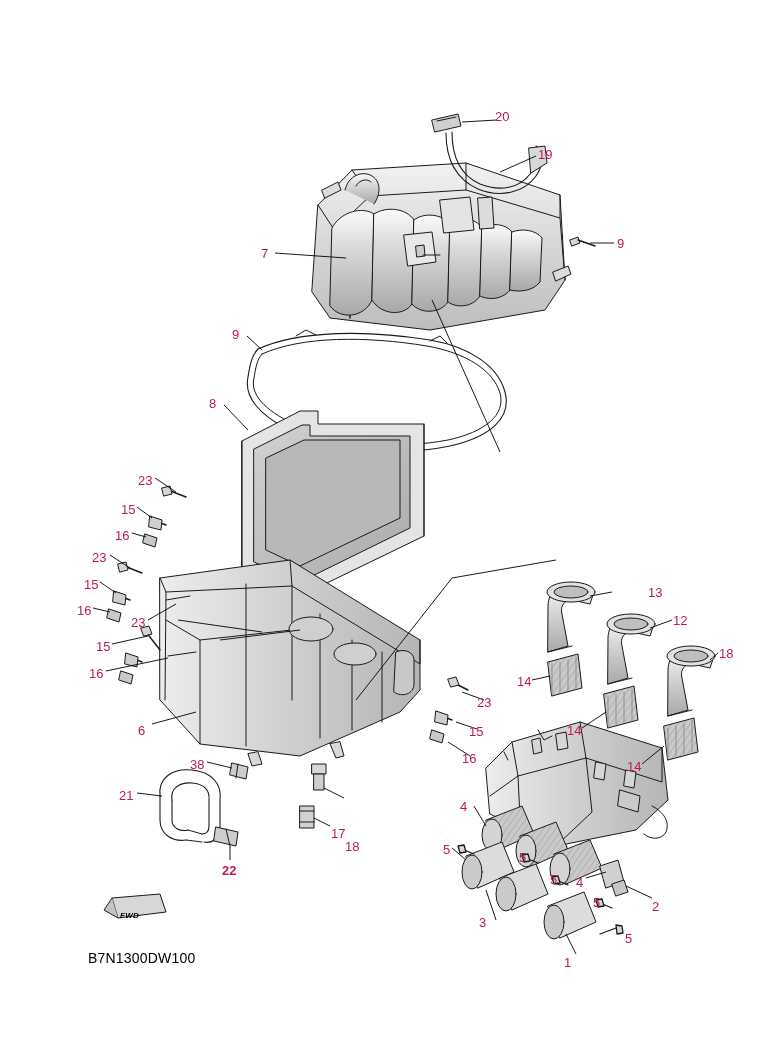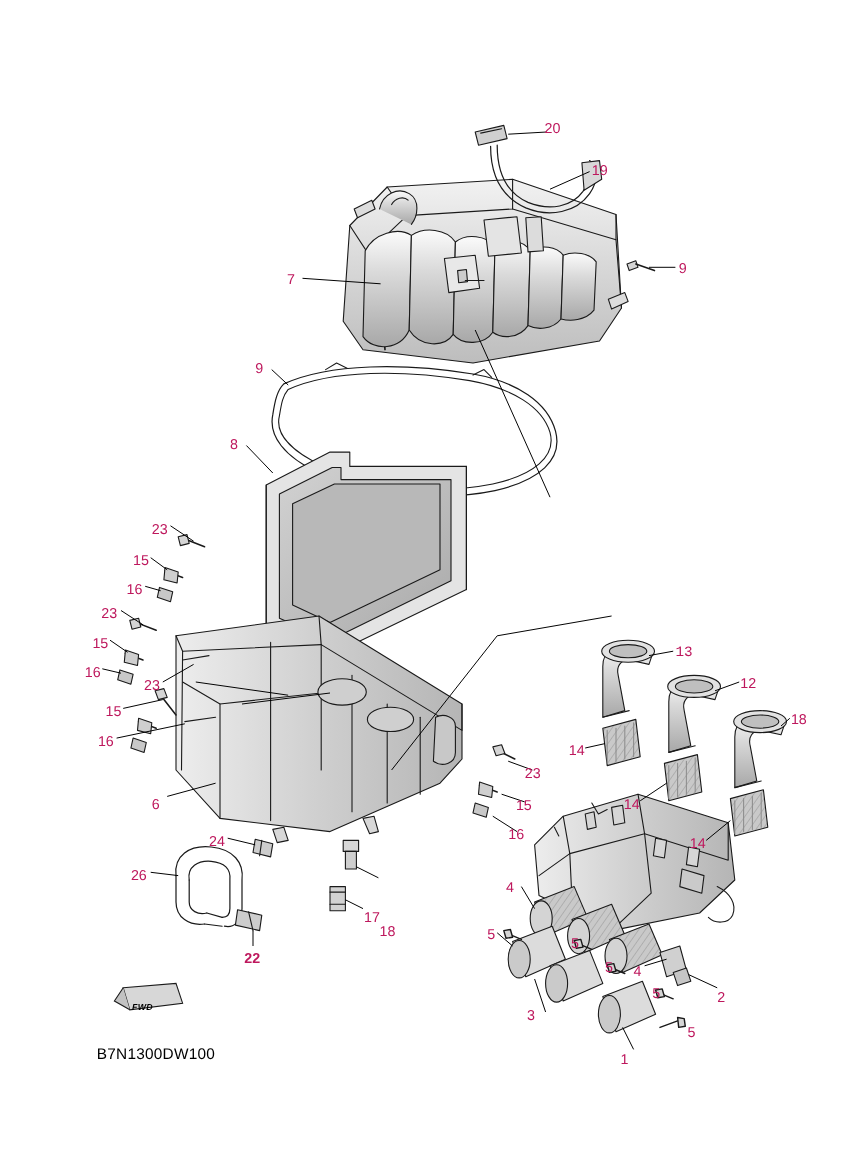--- a/index.html
+++ b/index.html
@@ -349,29 +349,29 @@
   <div class="callout" style="left:138px; top:474px;"><span>23</span></div>
   <div class="callout" style="left:121px; top:503px;"><span>15</span></div>
   <div class="callout" style="left:115px; top:529px;"><span>16</span></div>
   <div class="callout" style="left:92px; top:551px;"><span>23</span></div>
   <div class="callout" style="left:84px; top:578px;"><span>15</span></div>
   <div class="callout" style="left:77px; top:604px;"><span>16</span></div>
   <div class="callout" style="left:131px; top:616px;"><span>23</span></div>
   <div class="callout" style="left:96px; top:640px;"><span>15</span></div>
   <div class="callout" style="left:89px; top:667px;"><span>16</span></div>
   <div class="callout" style="left:138px; top:724px;"><span>6</span></div>
-  <div class="callout" style="left:190px; top:758px;"><span>24</span></div>
-  <div class="callout" style="left:119px; top:789px;"><span>26</span></div>
+  <div class="callout" style="left:190px; top:758px;"><span>38</span></div>
+  <div class="callout" style="left:119px; top:789px;"><span>21</span></div>
   <div class="callout" style="left:222px; top:864px;font-weight:bold;"><span>22</span></div>
   <div class="callout" style="left:345px; top:799px;margin-top:41px;"><span>18</span></div>
   <div class="callout" style="left:331px; top:827px;"><span>17</span></div>
   <div class="callout" style="left:477px; top:696px;"><span>23</span></div>
   <div class="callout" style="left:469px; top:725px;"><span>15</span></div>
   <div class="callout" style="left:462px; top:752px;"><span>16</span></div>
-  <div class="callout" style="left:614px; top:586px;font-family:Liberation Mono, monospace;"><span>13</span></div>
+  <div class="callout" style="left:648px; top:586px;"><span>13</span></div>
   <div class="callout" style="left:673px; top:614px;"><span>12</span></div>
   <div class="callout" style="left:719px; top:647px;"><span>18</span></div>
   <div class="callout" style="left:517px; top:675px;"><span>14</span></div>
   <div class="callout" style="left:567px; top:724px;"><span>14</span></div>
   <div class="callout" style="left:627px; top:760px;"><span>14</span></div>
   <div class="callout" style="left:460px; top:800px;"><span>4</span></div>
   <div class="callout" style="left:443px; top:843px;"><span>5</span></div>
   <div class="callout" style="left:519px; top:851px;"><span>5</span></div>
   <div class="callout" style="left:550px; top:873px;"><span>5</span></div>
   <div class="callout" style="left:576px; top:876px;"><span>4</span></div>

